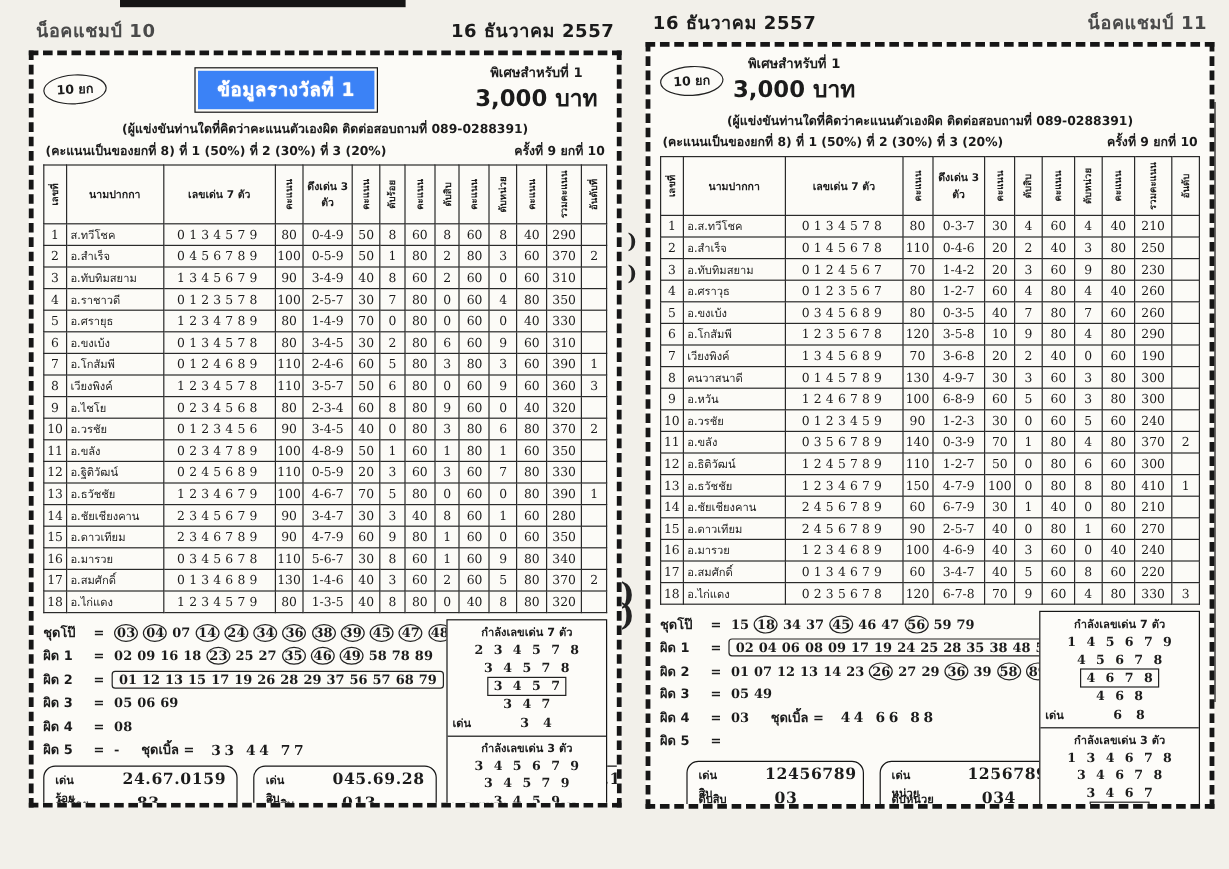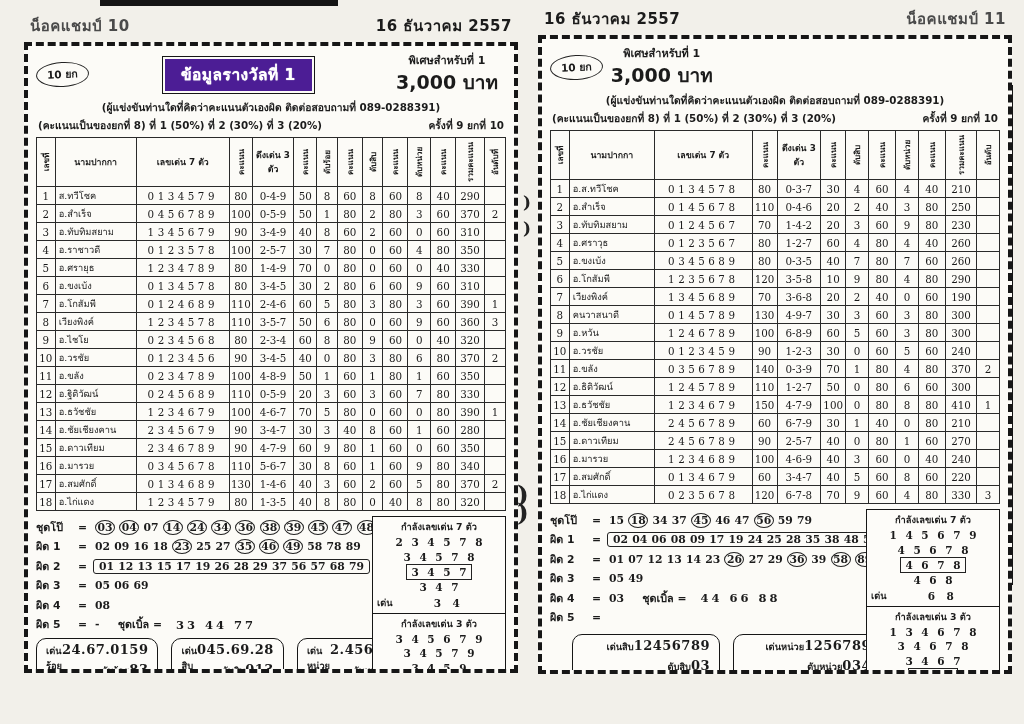--- a/index.html
+++ b/index.html
@@ -19,21 +19,21 @@
     font-weight:bold;font-size:15px;padding:2px 6px 4px 6px;letter-spacing:.5px;}
   .masthead .mh-faint{color:#4a4a4a;}
 
   .frame{border:4px dashed #161616;background:#fcfbf7;padding:5px 8px 6px 8px;overflow:hidden;}
   .page-left .frame{height:612px;}
   .page-right .frame{height:620px;}
 
   .hdr-row{display:flex;align-items:center;margin:2px 0 1px 0;}
   .stamp{border:1.6px solid #222;border-radius:50%;padding:3px 10px;font-size:10.5px;
     font-weight:bold;white-space:nowrap;transform:rotate(-3deg);}
-  .title-box{margin:0 auto;background:#4c1d95;color:#fff;font-weight:bold;font-size:15.5px;
+  .title-box{margin:0 auto;background:#3b82f6;color:#fff;font-weight:bold;font-size:15.5px;
     padding:3px 16px 4px 16px;outline:1.5px solid #161616;outline-offset:2.5px;letter-spacing:.5px;
     text-shadow:0 0 1px #fff;}
   .special{width:118px;text-align:center;font-weight:bold;line-height:1.45;flex:none;}
   .special .sp1{font-size:11px;}
   .special .sp2{font-size:19px;}
 
   .contact{text-align:center;font-size:10.3px;font-weight:600;margin:3px 0 1px 0;}
   .score-row{display:flex;justify-content:space-between;font-size:10.3px;font-weight:600;
     margin:0 2px 3px 2px;}
 
@@ -69,23 +69,23 @@
     word-spacing:5px;line-height:1.35;}
   .pyr-boxed{border:1.1px solid #222;padding:0 4px;display:inline-block;}
   .pyr-den{display:flex;align-items:center;font-size:10.5px;font-weight:bold;margin-top:1px;}
   .pyr-den-label{font-size:9.3px;font-family:"DejaVu Sans",sans-serif;}
   .pyr-den-value{flex:1;text-align:center;font-family:"DejaVu Serif",serif;word-spacing:8px;}
 
   .boxes-row{display:flex;gap:13px;margin-top:5px;}
   .page-right .boxes-row{margin-left:22px;margin-top:8px;justify-content:flex-start;}
   .info-box{border:1.7px solid #161616;border-radius:10px;padding:3px 9px 4px 9px;flex:1;background:#fdfcf9;}
   .page-right .info-box{flex:none;width:128px;}
-  .ib-row{display:flex;justify-content:flex-end;align-items:baseline;height:20px;}
+  .ib-row{display:flex;justify-content:flex-start;align-items:baseline;height:20px;}
   .ib-label{font-size:9.3px;font-weight:600;}
-  .ib-value{font-size:13px;font-weight:bold;font-family:"DejaVu Serif",serif;letter-spacing:.5px;}
+  .ib-value{font-size:13px;font-weight:bold;font-family:"DejaVu Serif",serif;letter-spacing:.5px;margin-left:40px;}
 </style>
 </head>
 <body>
 
 <div class="scan-bar" style="left:100px;top:0;width:238px;height:6px;"></div>
 <div class="scan-bar" style="left:1008px;top:85px;width:5px;height:500px;"></div>
 <span class="artifact" style="left:523px;top:192px;font-size:17px;">)</span>
 <span class="artifact" style="left:523px;top:218px;font-size:17px;">)</span>
 <span class="artifact" style="left:517px;top:480px;font-size:25px;">)</span>
 <span class="artifact" style="left:517px;top:498px;font-size:25px;">)</span>

